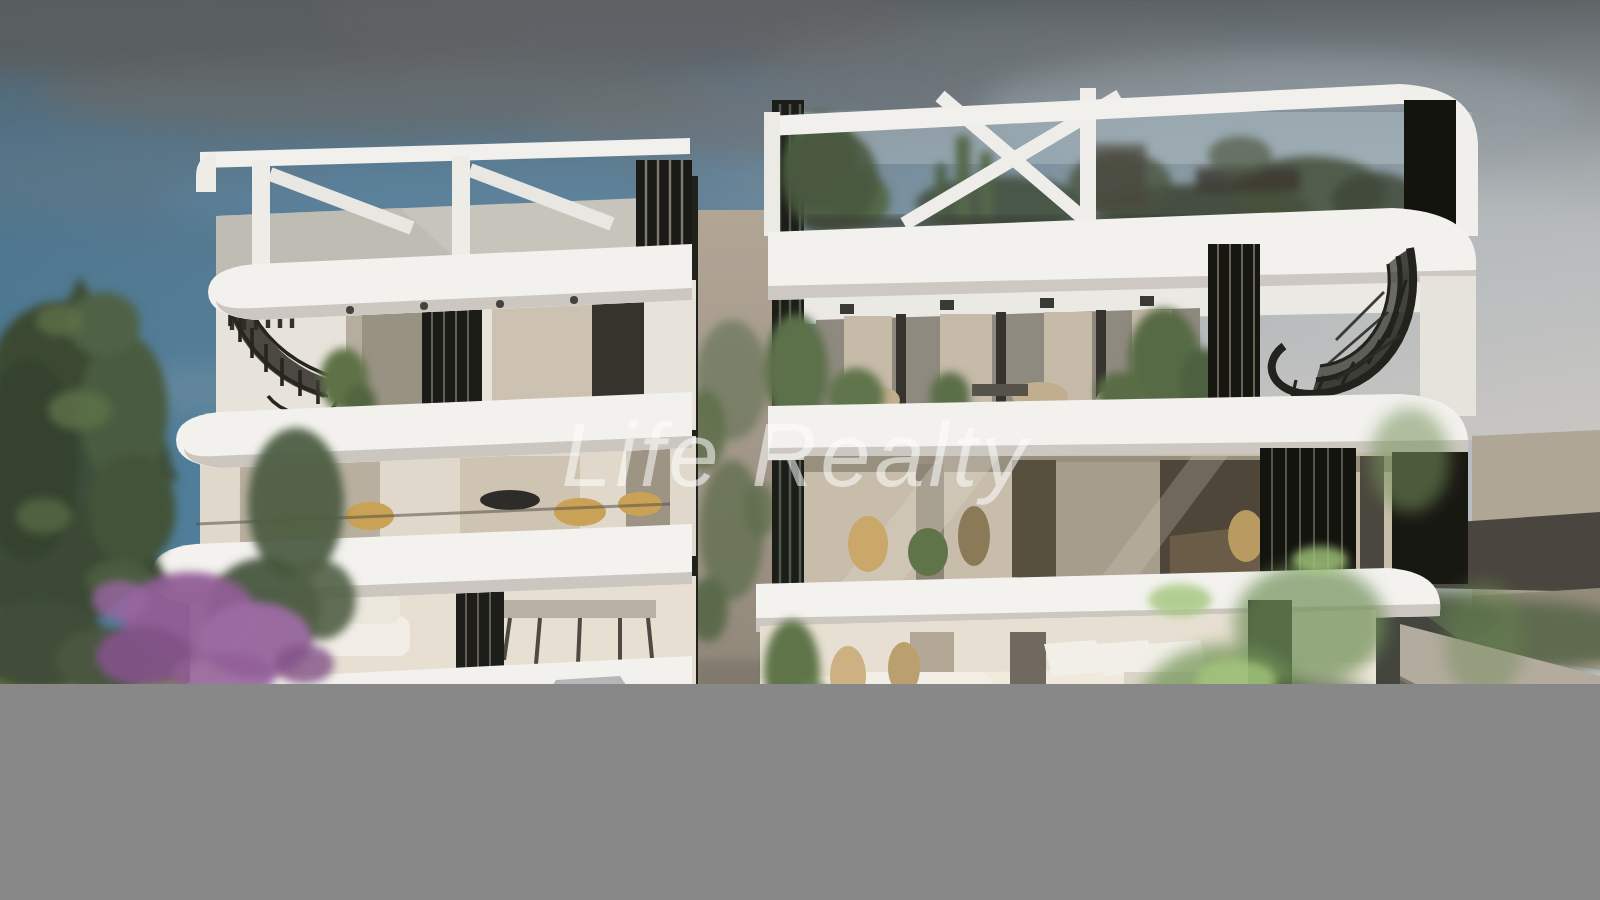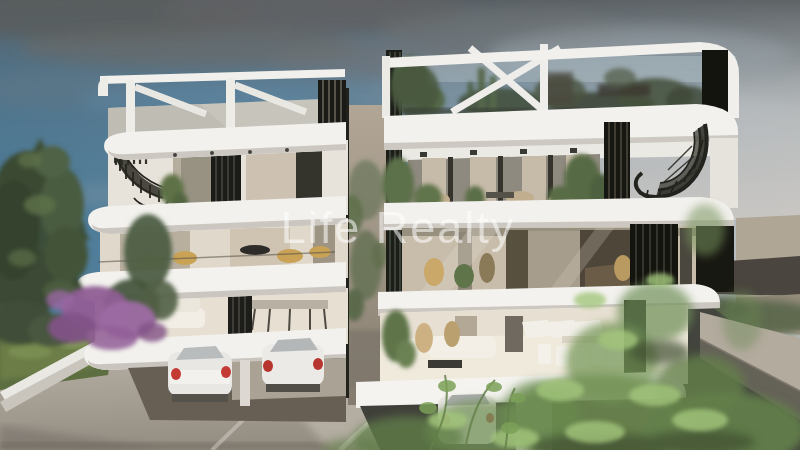--- a/index.html
+++ b/index.html
@@ -1,16 +1,16 @@
 <!DOCTYPE html>
 <html><head>
 <meta charset="utf-8">
 <style>
 html,body{margin:0;padding:0;background:#888;}
-#stage{width:800px;height:450px;position:relative;overflow:hidden;font-family:"Liberation Sans",sans-serif;}
+#stage{width:800px;height:342px;position:relative;overflow:hidden;font-family:"Liberation Sans",sans-serif;font-style:italic;}
 </style>
 </head>
 <body>
 <div id="stage">
 <svg width="800" height="450" viewBox="0 0 800 450">
 <defs>
 <linearGradient id="skyg" x1="0" y1="0" x2="1" y2="0">
 <stop offset="0" stop-color="#4a7996"></stop>
 <stop offset="0.4" stop-color="#5e87a2"></stop>
 <stop offset="0.72" stop-color="#a3b0ba"></stop>

